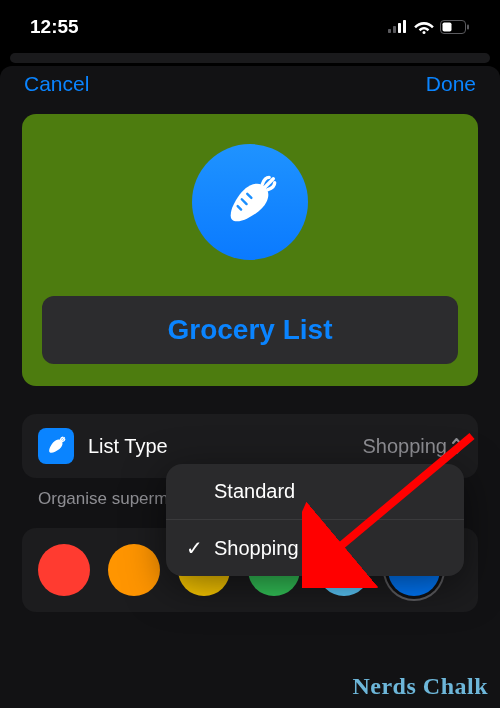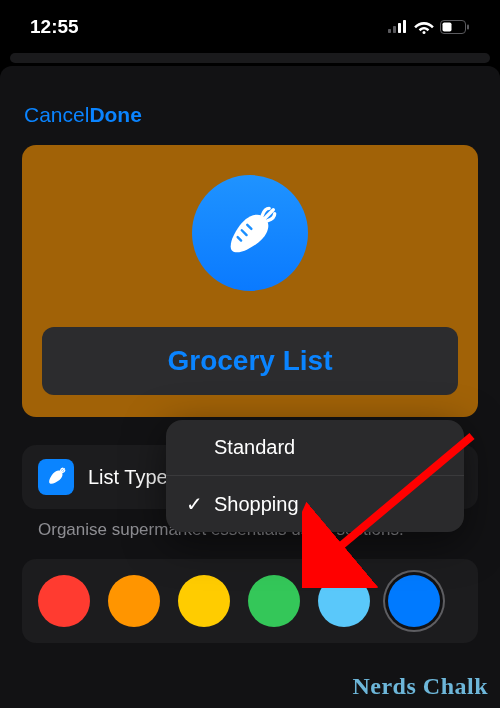--- a/index.html
+++ b/index.html
@@ -6,28 +6,28 @@
     body { width: 500px; height: 708px; background: #000; color: #fff; overflow: hidden; position: relative; }
     
     .status-bar { display: flex; justify-content: space-between; align-items: center; padding: 11px 30px 8px 30px; height: 50px; }
     .status-time { font-size: 19px; font-weight: 600; }
     .status-icons { display: flex; align-items: center; gap: 6px; }
     
     .sheet-bg { position: absolute; top: 53px; left: 10px; right: 10px; background: #1a1a1c; border-radius: 12px; height: 10px; }
     
     .sheet { position: absolute; top: 66px; left: 0; right: 0; bottom: 0; background: #121214; border-radius: 12px 12px 0 0; padding: 0; }
     
-    .nav-bar { display: flex; align-items: center; padding: 6px 24px 18px 24px; margin-top: 31px; }
+    .nav-bar { display: flex; justify-content: space-between; align-items: center; padding: 6px 24px 18px 24px; }
     .nav-btn { color: #0a84ff; font-size: 21px; background: none; border: none; cursor: pointer; }
-    .nav-btn.done { font-weight: 700; }
+    .nav-btn.done { font-weight: 400; }
     .nav-title { color: #fff; font-size: 21px; font-weight: 600; }
     
     .content { padding: 0 22px; }
     
-    .card { background: #a16207; border-radius: 14px; padding: 22px 20px; margin-bottom: 28px; }
+    .card { background: #4d7c0f; border-radius: 14px; padding: 22px 20px; margin-bottom: 28px; }
     
     .icon-hero { display: flex; justify-content: center; margin-bottom: 36px; margin-top: 8px; }
     .icon-circle { width: 116px; height: 116px; border-radius: 58px; background: linear-gradient(180deg, #1f93ff 0%, #0a7aff 100%); display: flex; align-items: center; justify-content: center; }
     
     .name-field { background: #2c2c2e; border-radius: 12px; padding: 18px 12px; text-align: center; }
     .name-field input { background: none; border: none; outline: none; width: 100%; text-align: center; color: #0a84ff; font-size: 28px; font-weight: 700; font-family: inherit; }
     
     .row-card { background: #1c1c1e; border-radius: 14px; }
     .row { display: flex; align-items: center; padding: 14px 16px; gap: 14px; }
     .row-icon { width: 36px; height: 36px; border-radius: 8px; background: #0a84ff; display: flex; align-items: center; justify-content: center; flex-shrink: 0; }
@@ -38,21 +38,21 @@
     
     .colors { display: flex; gap: 18px; padding: 16px; background: #1c1c1e; border-radius: 14px; }
     .color-dot { width: 52px; height: 52px; border-radius: 26px; flex-shrink: 0; }
     .c-red { background: #ff3b30; }
     .c-orange { background: #ff9500; }
     .c-yellow { background: #ffcc00; }
     .c-green { background: #34c759; }
     .c-lightblue { background: #5ac8fa; }
     .c-blue { background: #007aff; box-shadow: 0 0 0 3px #121214, 0 0 0 5px #5e5e62; }
     
-    .menu { position: absolute; top: 420px; left: 166px; width: 298px; background: #2a2a2c; border-radius: 16px; overflow: hidden; box-shadow: 0 10px 40px rgba(0,0,0,0.5); }
+    .menu { position: absolute; top: 464px; left: 166px; width: 298px; background: #2a2a2c; border-radius: 16px; overflow: hidden; box-shadow: 0 10px 40px rgba(0,0,0,0.5); }
     .menu-item { padding: 16px 20px; font-size: 20px; color: #fff; display: flex; align-items: center; gap: 10px; border-bottom: 1px solid #3a3a3c; cursor: pointer; }
     .menu-item:last-child { border-bottom: none; }
     .menu-check { width: 18px; display: inline-block; }
     
     .arrow { position: absolute; top: 428px; left: 302px; pointer-events: none; }
     
     .watermark { position: absolute; bottom: 8px; right: 12px; font-family: serif; font-size: 24px; font-weight: 700; color: #7dd3fc; opacity: 0.85; letter-spacing: 0.5px;}
   </style>
 </head>
 <body>

